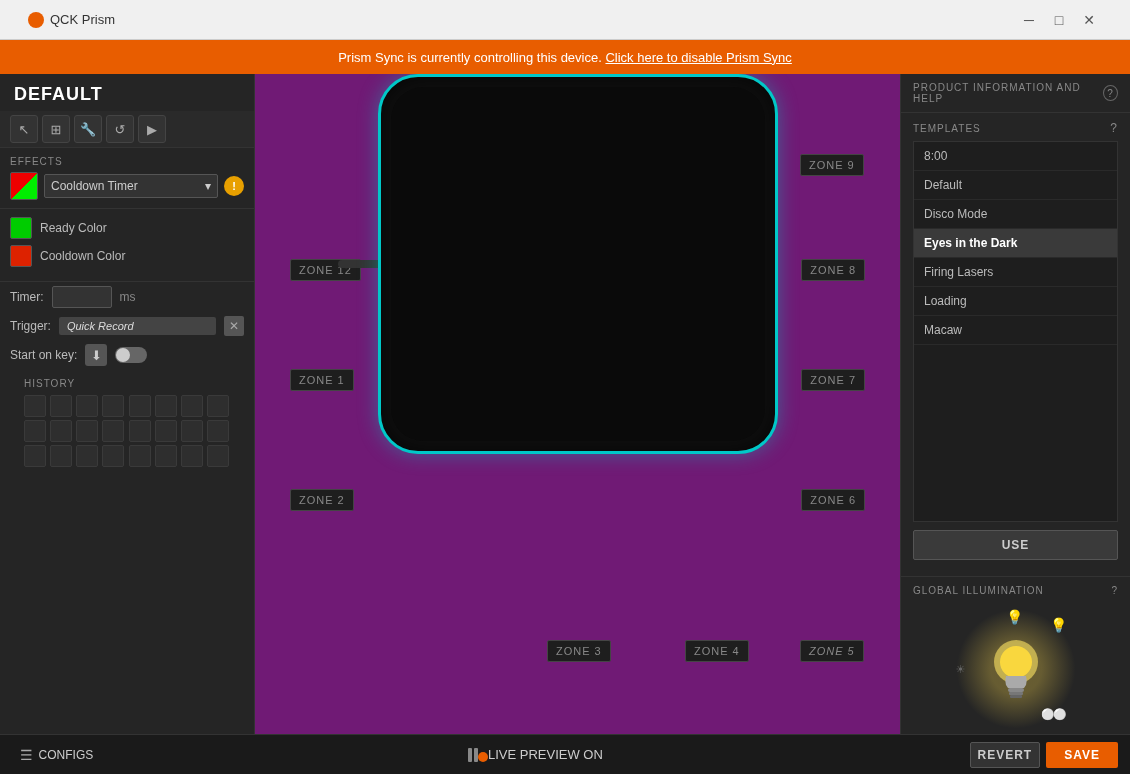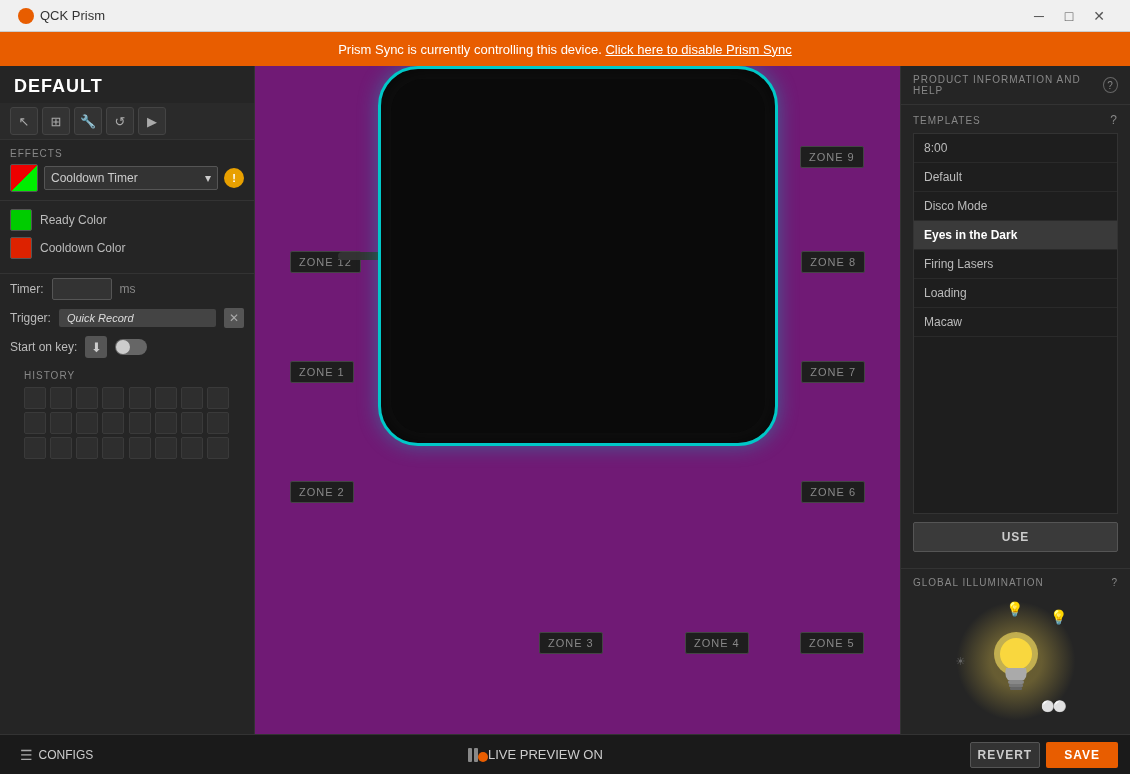--- a/index.html
+++ b/index.html
@@ -9,24 +9,24 @@
       color: #ccc;
       width: 1130px;
       height: 774px;
       overflow: hidden;
       position: relative;
     }
 
     
     #titlebar {
       background: #f0f0f0;
-      height: 32px;
-      display: flex;
-      align-items: center;
-      padding: 0 18px;
+      height: 40px;
+      display: flex;
+      align-items: center;
+      padding: 0 28px;
       justify-content: space-between;
       border-bottom: 1px solid #ccc;
     }
     #titlebar-left { display: flex; align-items: center; gap: 6px; font-size: 13px; color: #333; }
     #titlebar-logo { width: 16px; height: 16px; background: #e85d00; border-radius: 50%; }
     #titlebar-controls { display: flex; gap: 4px; }
     .titlebar-btn {
       width: 26px; height: 20px;
       background: transparent;
       border: none;
@@ -608,23 +608,23 @@
     <div class="zone-label" style="top:80px; left:545px;">ZONE 9</div>
 
     <div class="zone-label" style="top:185px; left:35px;">ZONE 12</div>
     <div class="zone-label" style="top:295px; left:35px;">ZONE 1</div>
     <div class="zone-label" style="top:415px; left:35px;">ZONE 2</div>
 
     <div class="zone-label" style="top:185px; right:35px;">ZONE 8</div>
     <div class="zone-label" style="top:295px; right:35px;">ZONE 7</div>
     <div class="zone-label" style="top:415px; right:35px;">ZONE 6</div>
 
-    <div class="zone-label" style="bottom:80px; left:284px;">ZONE 3</div>
+    <div class="zone-label" style="bottom:80px; left:292px;">ZONE 3</div>
     <div class="zone-label" style="bottom:80px; left:430px;">ZONE 4</div>
-    <div class="zone-label" style="bottom:80px; left:545px;">ZONE 5</div>
+    <div class="zone-label" style="bottom:80px; left:545px;font-style:italic;">ZONE 5</div>
 
     <div id="mousepad-container">
       <div id="cable"></div>
       <div id="mousepad">
         <div id="mousepad-inner"></div>
       </div>
     </div>
 
   </div>
 

